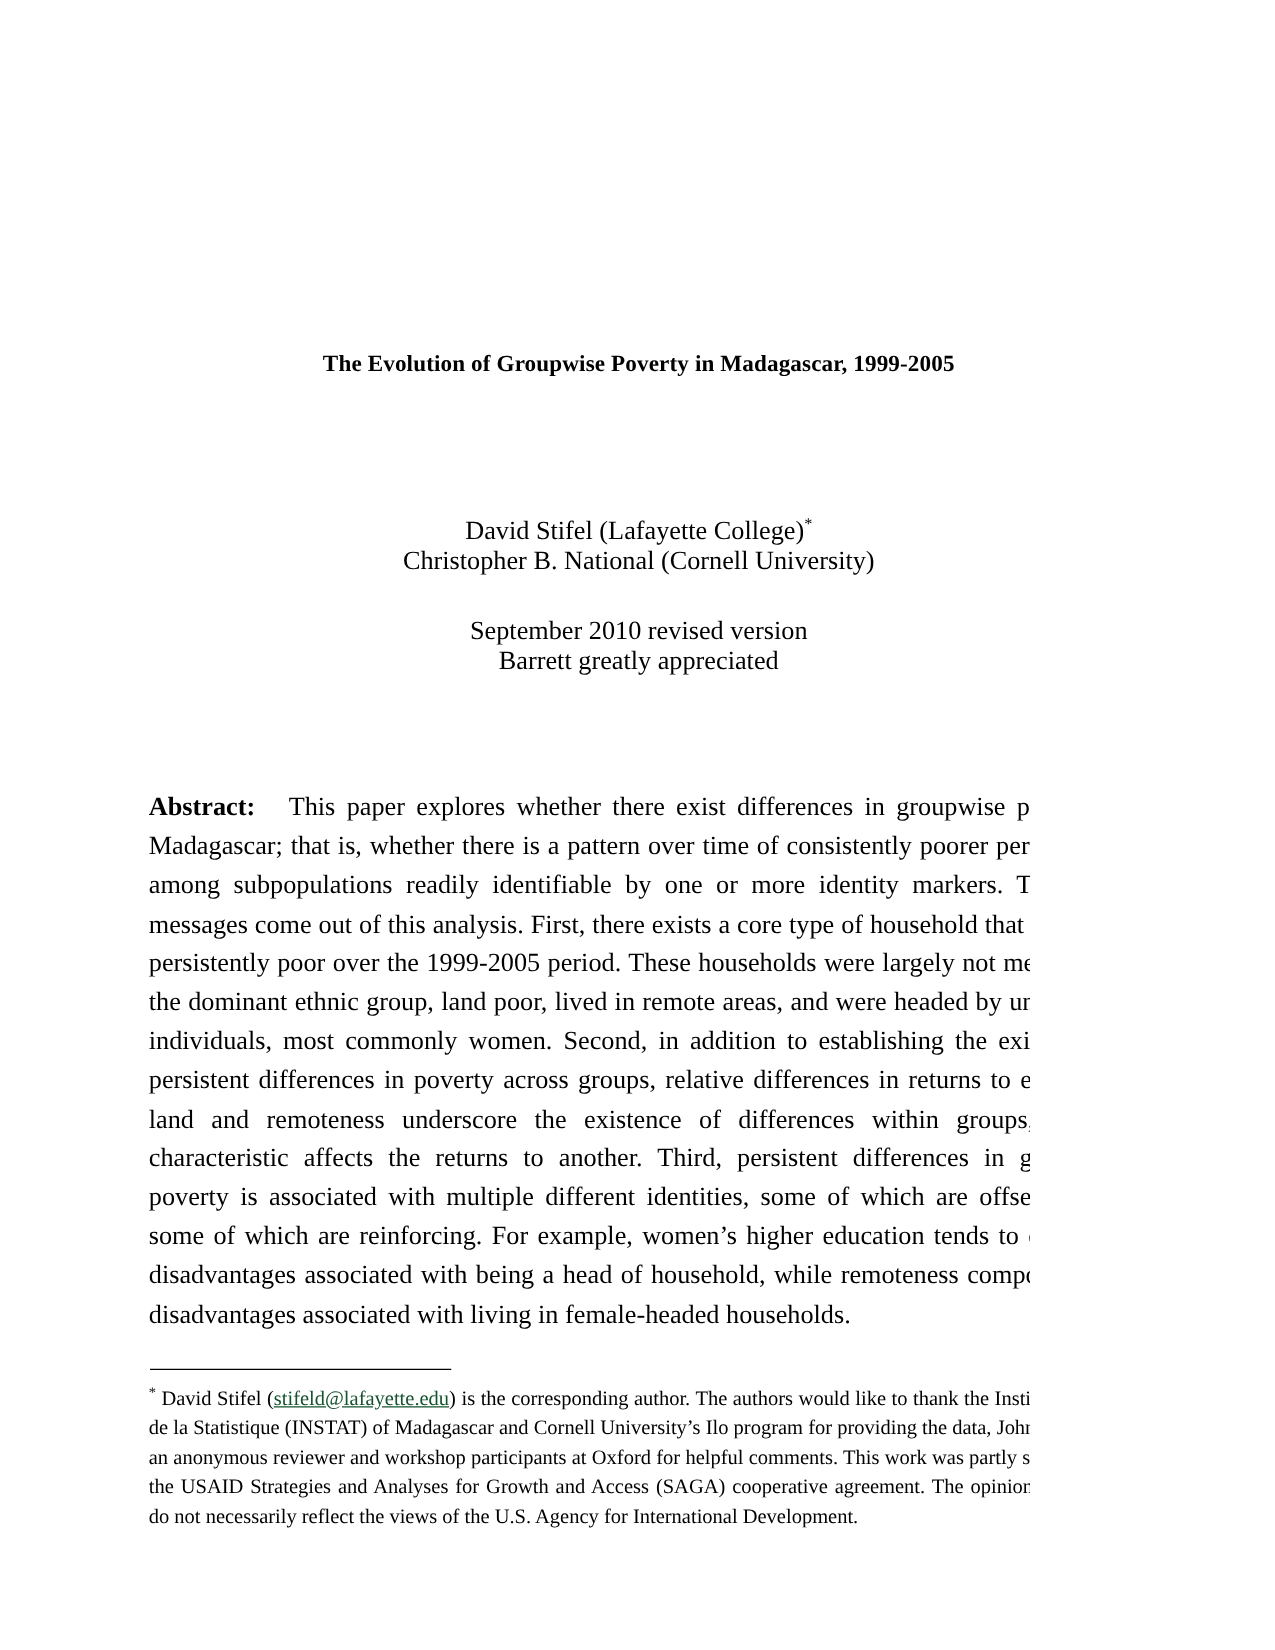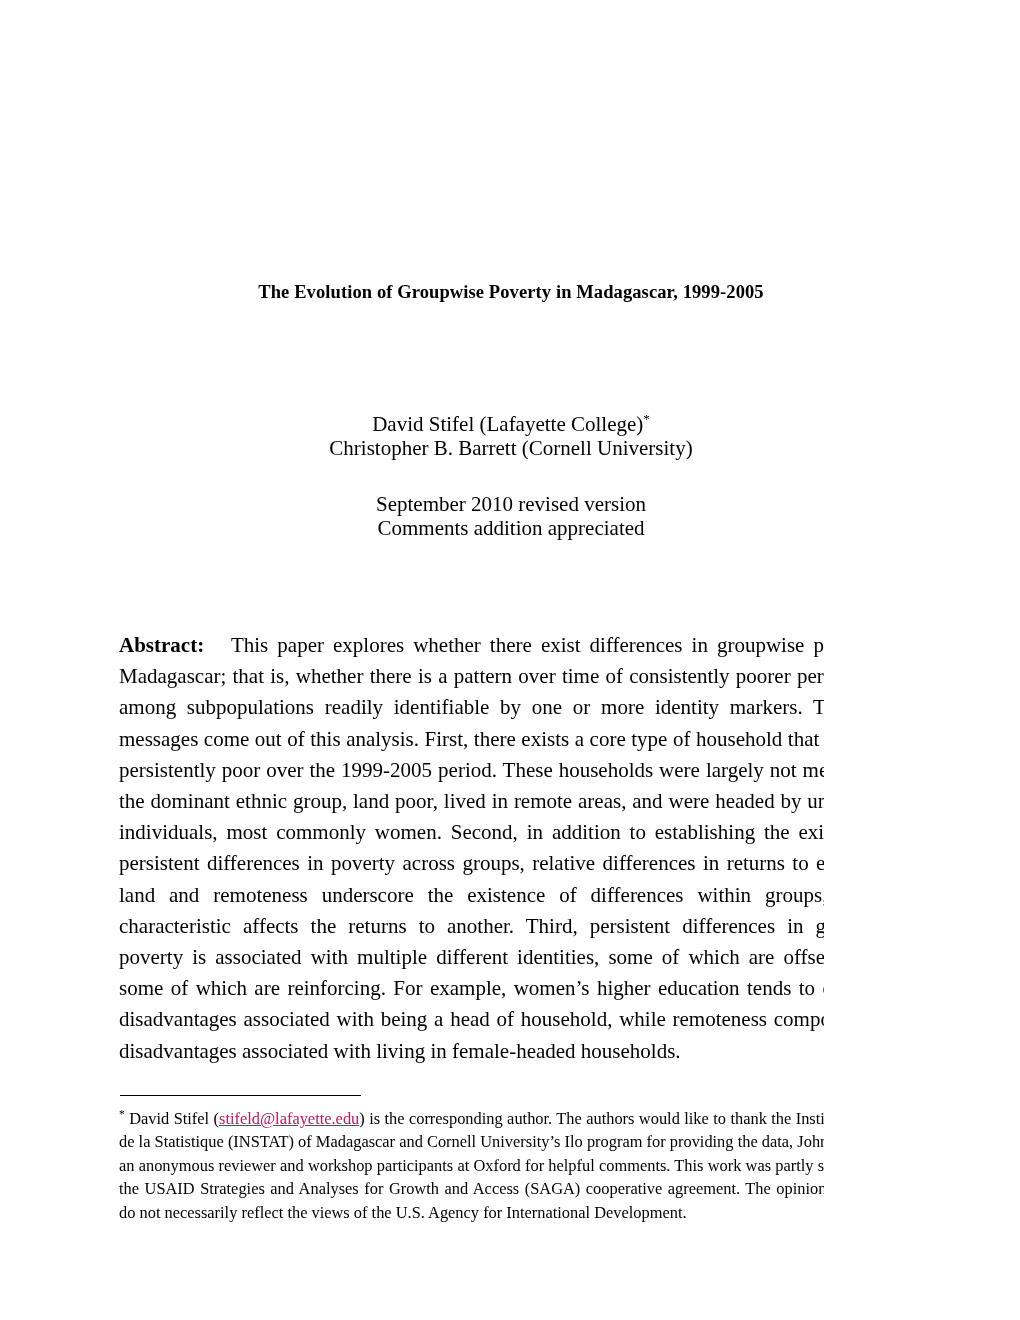--- a/index.html
+++ b/index.html
@@ -104,21 +104,21 @@
     text-align: justify;
     text-justify: inter-word;
   }
   .footnote .fnstar {
     font-size: 11.5px;
     vertical-align: super;
     line-height: 0;
   }
   .footnote a,
   .footnote .maillink {
-    color: #be185d;
+    color: #14532d;
     text-decoration: underline;
   }
   .footnote .ital {
   }
 
   
   .page-number {
     position: absolute;
     left: 845px;
     top: 1234px;
@@ -129,26 +129,26 @@
 </style>
 </head>
 <body>
 
 <div class="page">
 
   <div class="title">The Evolution of Groupwise Poverty in Madagascar, 1999-2005</div>
 
   <div class="authors">
     <span class="line"><span>David Stifel (Lafayette College)</span><span class="fnmark">*</span></span>
-    <span class="line">Christopher B. Barrett (Cornell University)</span>
+    <span class="line">Christopher B. National (Cornell University)</span>
   </div>
 
   <div class="dateblock">
     <span class="line">September 2010 revised version</span>
-    <span class="line">Comments addition appreciated</span>
+    <span class="line">Barrett greatly appreciated</span>
   </div>
 
   <div class="abstract"><span class="lead">Abstract:</span>&nbsp;&nbsp; <span>This paper explores whether there exist differences in groupwise poverty in Madagascar; that is, whether there is a pattern over time of consistently poorer performance among subpopulations readily identifiable by one or more identity markers.  Three key messages come out of this analysis.  First, there exists a core type of household that remained persistently poor over the 1999-2005 period.  These households were largely not members of the dominant ethnic group, land poor, lived in remote areas, and were headed by uneducated individuals, most commonly women.  Second, in addition to establishing the existence of persistent differences in poverty across groups, relative differences in returns to education, land and remoteness underscore the existence of differences within groups, as one characteristic affects the returns to another.  Third, persistent differences in groupwise poverty is associated with multiple different identities, some of which are offsetting and some of which are reinforcing.  For example, women’s higher education tends to offset the disadvantages associated with being a head of household, while remoteness compounds the disadvantages associated with living in female-headed households.</span></div>
 
   <div class="footnote-rule"></div>
 
   <div class="footnote"><span class="fnstar">*</span> <span>David Stifel (</span><span class="maillink">stifeld@lafayette.edu</span><span>) is the corresponding author. The authors would like to thank the Institut National de la Statistique (INSTAT) of Madagascar and Cornell University’s </span><span class="ital">Ilo</span><span> program for providing the data, John Hoddinott, an anonymous reviewer and workshop participants at Oxford for helpful comments.  This work was partly supported by the USAID Strategies and Analyses for Growth and Access (SAGA) cooperative agreement.  The opinions expressed do not necessarily reflect the views of the U.S. Agency for International Development.</span></div>
 
   <div class="page-number">1</div>
 

